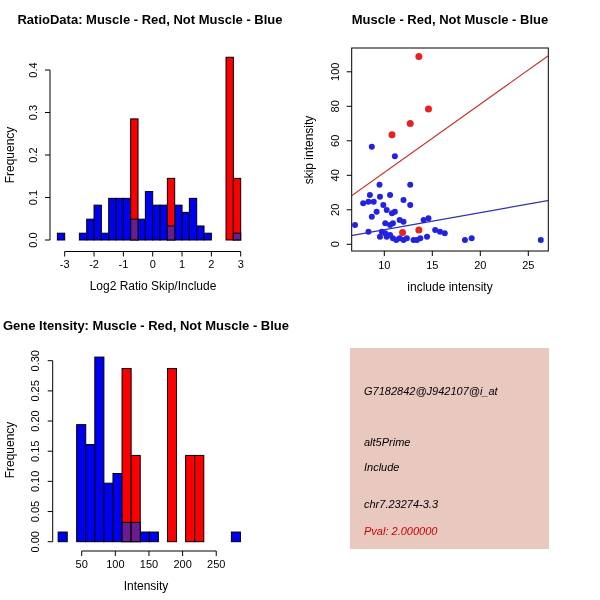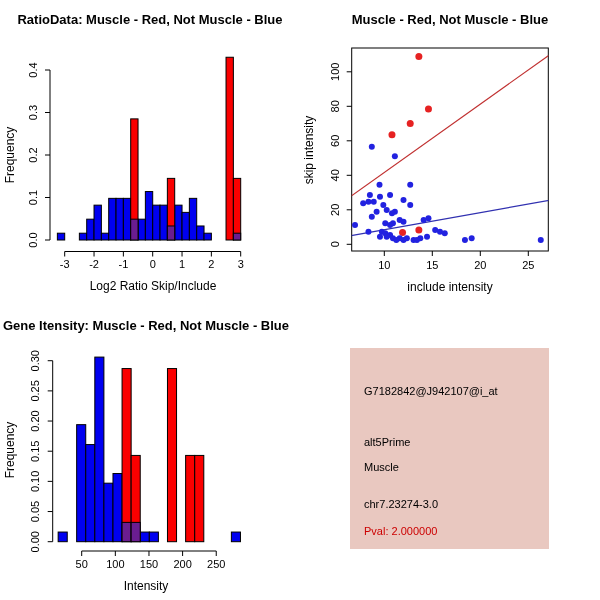--- a/index.html
+++ b/index.html
@@ -2,21 +2,21 @@
 <html><head>
 <meta charset="utf-8">
 <style>
   html,body{margin:0;padding:0;background:#ffffff;}
   body{width:600px;height:600px;font-family:"Liberation Sans", sans-serif;}
   .canvas{position:relative;width:600px;height:600px;background:#ffffff;overflow:hidden;}
   .panel{position:absolute;width:300px;height:300px;}
   #panel-br{left:300px;top:300px;}
   svg text{font-family:"Liberation Sans", sans-serif;}
   .card{position:absolute;left:50px;top:48px;width:199px;height:201px;}
-  .iline{position:absolute;left:14px;font-size:11px;color:#000;white-space:nowrap;}
+  .iline{position:absolute;left:14px;font-size:11px;color:#000;white-space:nowrap;font-style:italic;}
 </style>
 </head>
 <body>
 
 <div class="canvas">
   <svg id="chart-ratio_hist" class="panel" width="300" height="300" viewBox="0 0 300 300" style="left:0;top:0">
       <line x1="64.701" y1="251.5" x2="240.69899999999998" y2="251.5" stroke="#000000"></line>
       <line x1="50" y1="240" x2="50" y2="70" stroke="#000000"></line>
       <line x1="64.701" y1="251.5" x2="64.701" y2="256.5" stroke="#000000"></line>
       <text x="64.701" y="268" text-anchor="middle" font-size="11" fill="#000">-3</text>
@@ -210,18 +210,18 @@
         <rect x="131.14345" y="222.3944" width="9.08144999999999" height="19.3056" fill="#6a1d90" stroke="#000"></rect>
         <rect x="167.46925" y="68.55290000000002" width="9.081450000000018" height="173.14709999999997" fill="#fa0000" stroke="#000"></rect>
         <rect x="185.63215" y="155.4281" width="9.08144999999999" height="86.27189999999999" fill="#fa0000" stroke="#000"></rect>
         <rect x="194.71359999999999" y="155.4281" width="9.081450000000018" height="86.27189999999999" fill="#fa0000" stroke="#000"></rect>
       </g>
     </svg>
   <div id="panel-br" class="panel">
     <div class="card" style="background: rgb(233, 200, 192);">
       <div class="iline" style="top:37px">G7182842@J942107@i_at</div>
       <div class="iline" style="top:88px">alt5Prime</div>
-      <div class="iline" style="top:113px">Muscle</div>
-      <div class="iline" style="top:150px">chr7.23274-3.0</div>
+      <div class="iline" style="top:113px">Include</div>
+      <div class="iline" style="top:150px">chr7.23274-3.3</div>
       <div class="iline" style="top: 177px; color: rgb(204, 0, 0);">Pval: 2.000000</div>
     </div>
   </div>
 </div>
 
 </body></html>

